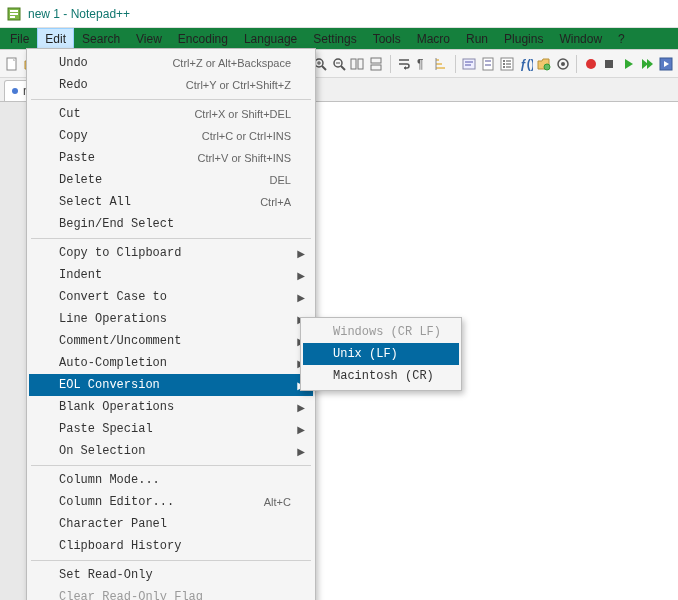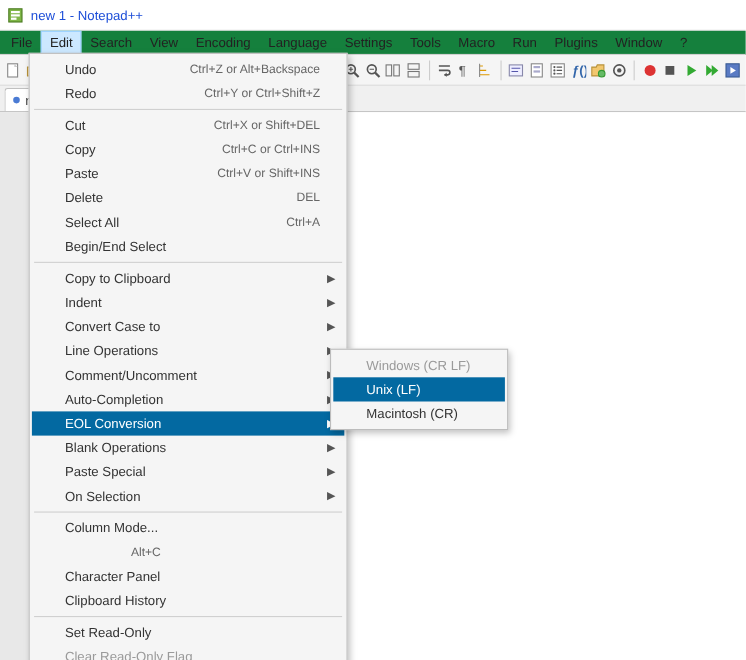--- a/index.html
+++ b/index.html
@@ -1,20 +1,20 @@
 <!DOCTYPE html>
 <html><head>
 <meta charset="utf-8">
 <style>
   * { box-sizing: border-box; margin: 0; padding: 0; font-family: 'Segoe UI', Tahoma, sans-serif; font-size: 12px; }
   body { background: #fff; width: 678px; height: 600px; overflow: hidden; position: relative; }
   
   .titlebar { height: 28px; background: #fff; display: flex; align-items: center; padding: 0 6px; border-bottom: 1px solid #e0e0e0; }
   .titlebar .icon { width: 16px; height: 16px; margin-right: 6px; display:flex; align-items:center; justify-content:center;}
-  .titlebar .title { color: #1d4ed8; font-size: 12px; }
+  .titlebar .title { color: #0f766e; font-size: 12px; }
   
   .menubar { height: 22px; background: #15803d; display: flex; align-items: stretch; padding: 0 2px; border-bottom: 1px solid #d0d0d0; }
   .menubar .menu-item { padding: 3px 8px; color: #222; cursor: default; display:flex; align-items:center;}
   .menubar .menu-item.active { background: #cce8ff; border: 1px solid #99d1ff; padding: 2px 7px; }
   
   .toolbar { height: 28px; background: #f5f5f5; display: flex; align-items: center; padding: 2px 4px; gap: 2px; border-bottom: 1px solid #d8d8d8; }
   .toolbar .tb-btn { width: 20px; height: 20px; display: flex; align-items: center; justify-content: center; border-radius: 2px; }
   .toolbar .sep { width: 1px; height: 18px; background: #ccc; margin: 0 3px; }
   
   .tabbar { height: 24px; background: #f0f0f0; display: flex; align-items: flex-end; padding: 0 4px; border-bottom: 1px solid #c0c0c0; }
@@ -22,22 +22,22 @@
   .tabbar .tab .doticon { width:8px; height:8px; }
   
   .editor { position: absolute; top: 102px; left: 0; right: 0; bottom: 0; display: flex; }
   .gutter { width: 40px; background: #e8e8e8; border-right: 1px solid #ccc; text-align: right; padding: 2px 6px 0 0; color: #888; font-size: 12px; font-family: Consolas, monospace;}
   .text-area { flex: 1; background: #fff; }
   
   .dropdown { position: absolute; background: #f5f5f5; border: 1px solid #bcbcbc; box-shadow: 2px 3px 6px rgba(0,0,0,0.25); padding: 3px 2px; }
   .dropdown .dd-item { height: 22px; display: flex; align-items: center; padding: 0 22px 0 30px; color: #333; white-space: nowrap; position: relative; }
   .dropdown .dd-item.highlight { background: #0369a1; color: #fff; }
   .dropdown .dd-item.disabled { color: #9a9a9a; }
-  .dropdown .dd-item .label { flex: 1; }
-  .dropdown .dd-item .shortcut { margin-left: 60px; color: #666; font-size: 11px; }
+  .dropdown .dd-item .label { flex: 1; font-family: Liberation Mono, monospace; }
+  .dropdown .dd-item .shortcut { margin-left: 40px; color: #666; font-size: 11px; }
   .dropdown .dd-item .arrow { position: absolute; right: 8px; font-size: 10px; color: #555; }
   .dropdown .dd-item.highlight .arrow { color: #fff; }
   .dropdown .dd-sep { height: 1px; background: #d0d0d0; margin: 3px 2px; }
   
   .edit-menu { top: 48px; left: 26px; width: 290px; }
   .sub-menu { top: 317px; left: 300px; width: 162px; }
   
   svg { display:block; }
 </style>
 </head>
@@ -381,20 +381,21 @@
     </div>
   <div class="dd-item">
       <span class="label">On Selection</span>
       <span class="arrow">▶</span>
     </div>
   <div class="dd-sep"></div>
   <div class="dd-item">
       <span class="label">Column Mode...</span>
     </div>
   <div class="dd-item">
+      <span class="label">Column Editor...</span>
       <span class="shortcut">Alt+C</span>
     </div>
   <div class="dd-item">
       <span class="label">Character Panel</span>
     </div>
   <div class="dd-item">
       <span class="label">Clipboard History</span>
     </div>
   <div class="dd-sep"></div>
   <div class="dd-item">

